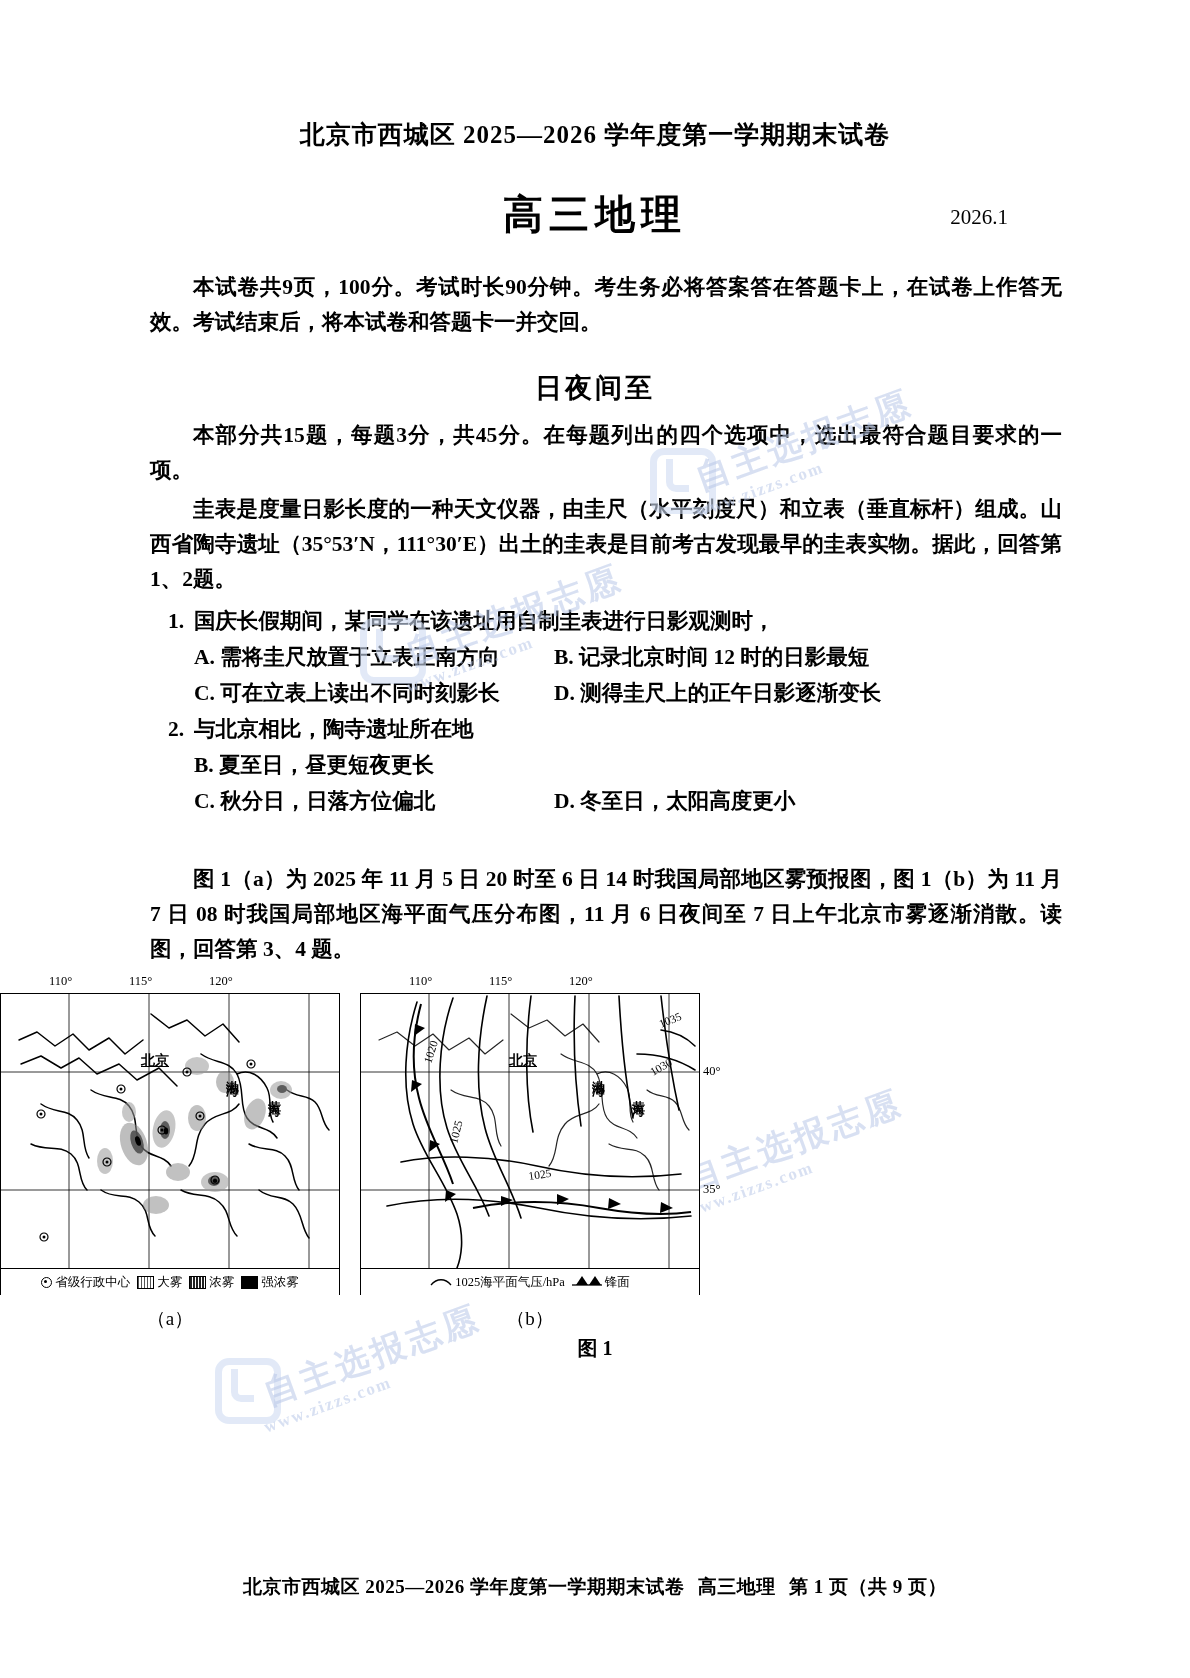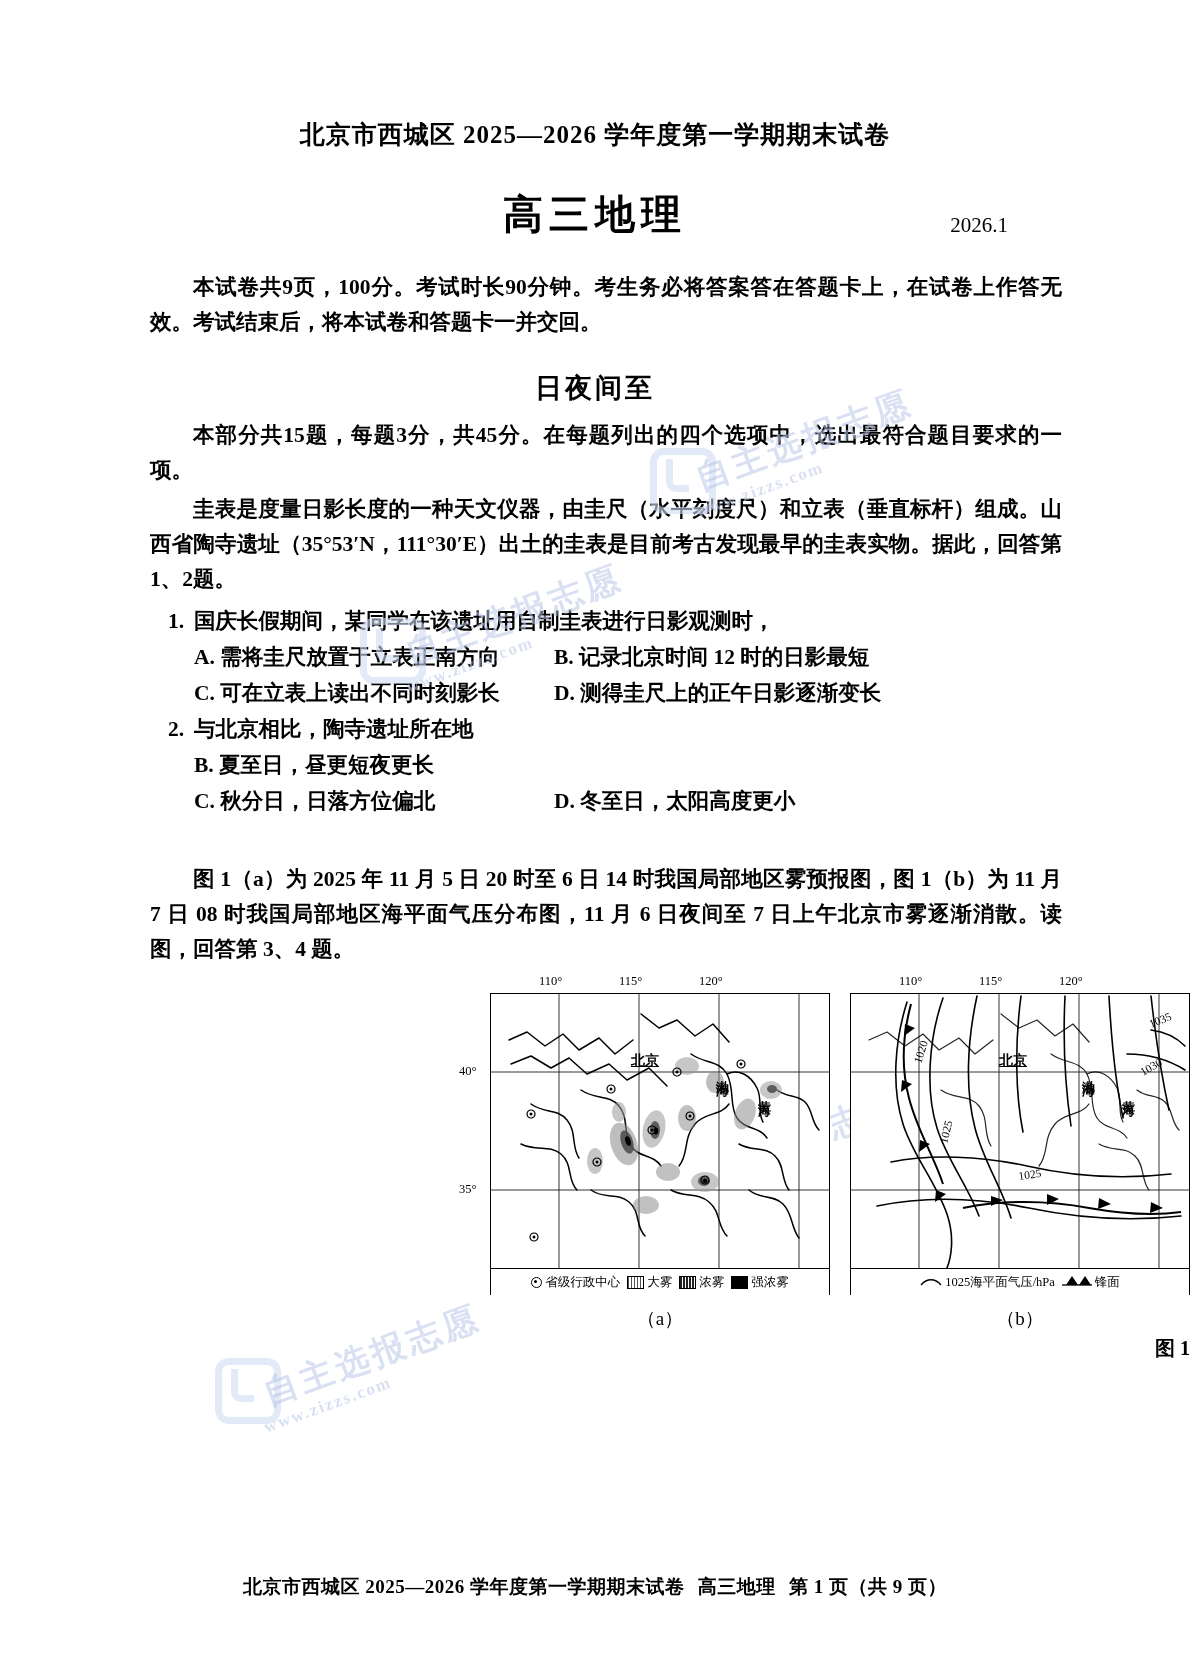--- a/index.html
+++ b/index.html
@@ -21,58 +21,58 @@
   .wm-logo{position:absolute;width:52px;height:52px;border:7px solid #cfdcf3;
      border-radius:14px;opacity:.6;pointer-events:none;}
   .wm-logo:after{content:"";position:absolute;left:9px;top:4px;width:16px;height:26px;
      border-left:7px solid #cfdcf3;border-bottom:7px solid #cfdcf3;border-radius:0 0 0 10px;}
 
   
   .doc-title{text-align:center;font-size:25px;font-weight:bold;letter-spacing:1px;
      margin-top:118px;font-family:"Liberation Serif",serif;}
   .subject-row{position:relative;text-align:center;margin-top:36px;}
   .subject{font-size:40px;font-weight:bold;letter-spacing:6px;}
-  .date{position:absolute;right:182px;bottom:4px;font-size:21px;}
+  .date{position:absolute;right:182px;bottom:12px;font-size:21px;}
 
   
   .para{font-size:21.5px;line-height:35px;margin:0 128px 0 150px;text-align:justify;
         font-weight:bold;}
   .para.first{margin-top:28px;}
   .indent{text-indent:2em;}
   .sec-title{text-align:center;font-size:27px;font-weight:bold;letter-spacing:3px;
      margin-top:30px;}
   .qnum{margin:0 128px 0 150px;font-size:21.5px;line-height:36px;font-weight:bold;}
   .qline{display:flex;}
   .qlabel{width:34px;flex:none;text-align:right;padding-right:10px;}
   .qtext{flex:1;}
   .opts{display:flex;margin-left:44px;align-items:flex-end;}
   .opt{width:360px;}
   .opt.wide{width:380px;}
 
   
   .fig-wrap{margin-top:26px;position:relative;height:370px;}
-  .maps{display:flex;justify-content:flex-end;gap:20px;}
+  .maps{display:flex;justify-content:flex-start;gap:20px;}
   .map{position:relative;width:338px;height:300px;border:1.6px solid #000;background:#fff;}
   .mapsvg{position:absolute;left:0;top:0;}
   .lonlab{position:absolute;font-size:12.5px;}
   .latlab{position:absolute;font-size:12.5px;}
   .capt{position:absolute;width:100%;text-align:center;font-size:19px;top:312px;}
   .legend{position:absolute;bottom:-1px;left:0;width:100%;height:26px;
      border-top:1.4px solid #000;display:flex;align-items:center;
      justify-content:center;font-size:12.5px;background:#fff;gap:7px;}
   .lg{display:flex;align-items:center;gap:3px;white-space:nowrap;}
   .sw{display:inline-block;width:15px;height:11px;border:1px solid #000;}
   .sw.l1{background:repeating-linear-gradient(90deg,#555 0 1px,#fff 1px 3px);}
   .sw.l2{background:repeating-linear-gradient(90deg,#222 0 2px,#fff 2px 3px);}
   .sw.l3{background:#000;}
   .dotc{display:inline-block;width:9px;height:9px;border:1.5px solid #000;border-radius:50%;
      position:relative;}
   .dotc:after{content:"";position:absolute;left:2px;top:2px;width:3px;height:3px;
      background:#000;border-radius:50%;}
-  .fig-no{text-align:right;font-size:20px;margin-top:40px;font-weight:bold;}
+  .fig-no{text-align:center;font-size:20px;margin-top:40px;font-weight:bold;}
 
   
   .footer{position:absolute;bottom:196px;width:100%;text-align:center;
      font-size:19px;font-weight:bold;letter-spacing:.5px;}
   .footer span{margin:0 4px;}
   .city-lbl{position:absolute;font-size:14px;font-weight:bold;text-decoration:underline;}
   .sea-lbl{position:absolute;font-size:13px;font-weight:bold;}
 </style>
 </head>
 <body>

